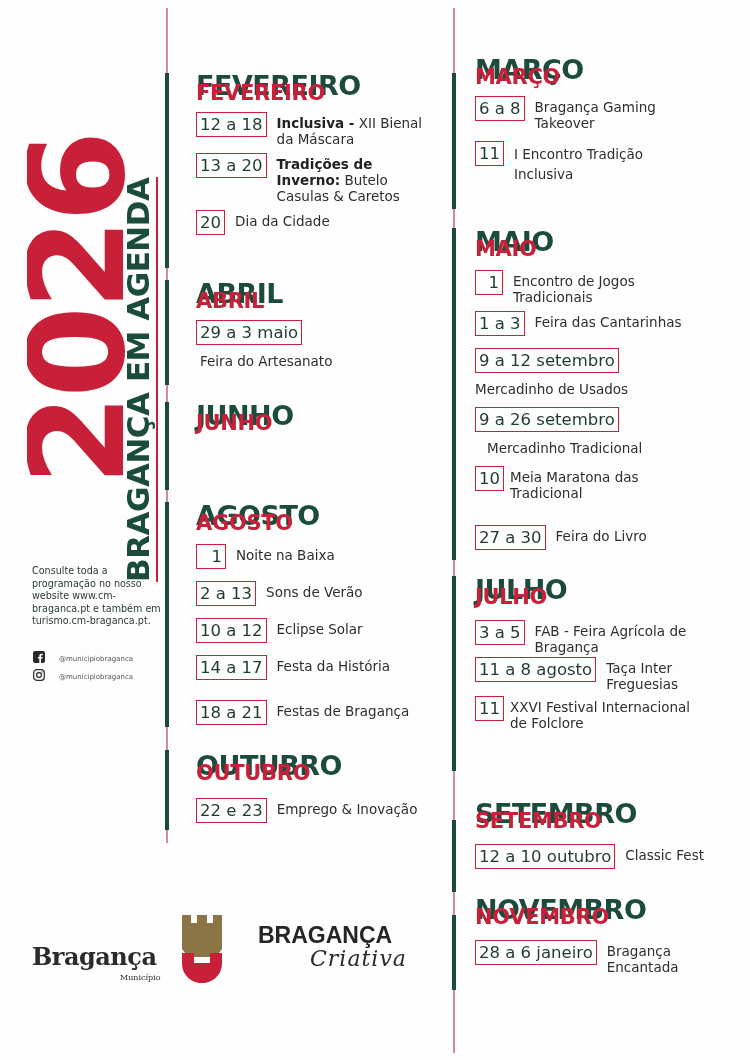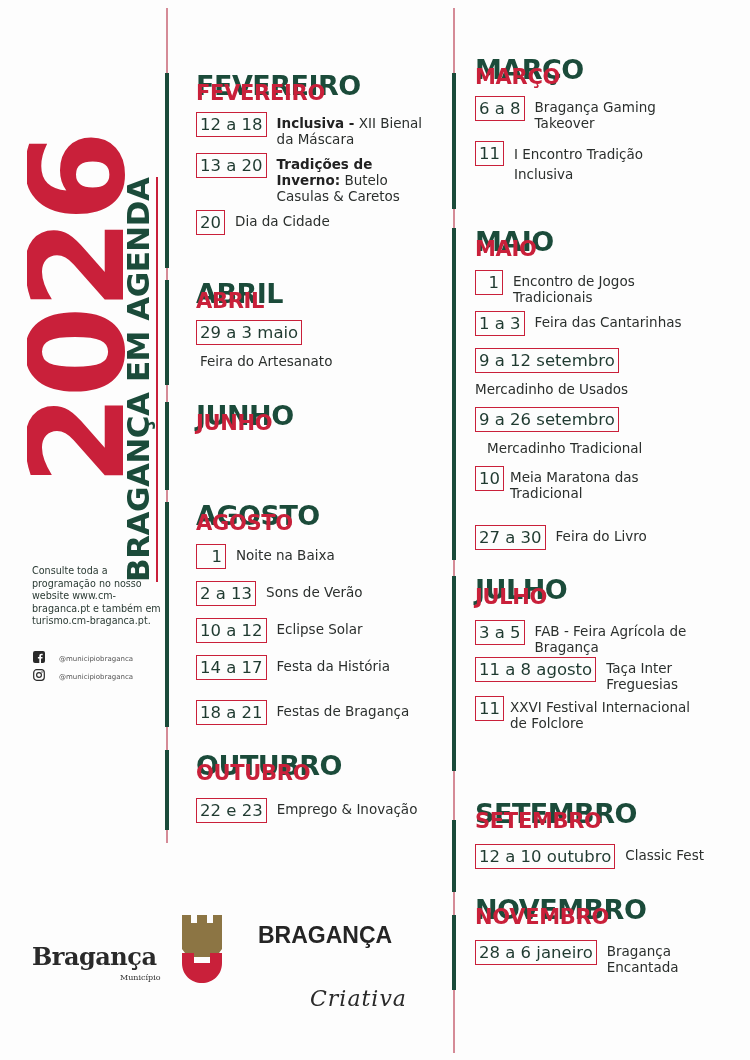--- a/index.html
+++ b/index.html
@@ -53,21 +53,21 @@
   .ev.stack { flex-direction: column; }
   .ev.stack .title { margin-left: 4px; margin-top: 8px; padding-top: 0; }
 
   
   .logo-mun { position: absolute; left: 32px; top: 915px; width: 195px; height: 70px; }
   .logo-mun .word { position: absolute; left: 0; top: 27px; font-family: "DejaVu Serif", serif; font-weight: 700; font-size: 24px; color: #2a2a2a; letter-spacing: -0.5px; }
   .logo-mun .sub { position: absolute; left: 88px; top: 58px; font-family: "DejaVu Serif", serif; font-size: 8px; color: #333; }
   .logo-mun svg { position: absolute; left: 150px; top: 0; }
   .logo-cri { position: absolute; left: 258px; top: 922px; width: 160px; height: 60px; }
   .logo-cri .word { font-family: "Liberation Sans", sans-serif; font-weight: 900; font-size: 23px; color: #252525; letter-spacing: 0px; }
-  .logo-cri .script { position: absolute; left: 52px; top: 24px; font-family: "DejaVu Serif", serif; font-style: italic; font-size: 22px; color: #2a2a2a; letter-spacing: 1px; margin-top: 40px; }
+  .logo-cri .script { position: absolute; left: 52px; top: 24px; font-family: "DejaVu Serif", serif; font-style: italic; font-size: 22px; color: #2a2a2a; letter-spacing: 1px; }
 </style>
 </head>
 <body>
 
 <div class="banner">
   <div class="year">2026</div>
   <div class="tagline"><span class="u">BRAGANÇA</span><span class="u"> EM AGENDA</span></div>
 </div>
 
 <div class="consult">Consulte toda a programação no nosso website www.cm-braganca.pt e também em turismo.cm-braganca.pt.</div>

